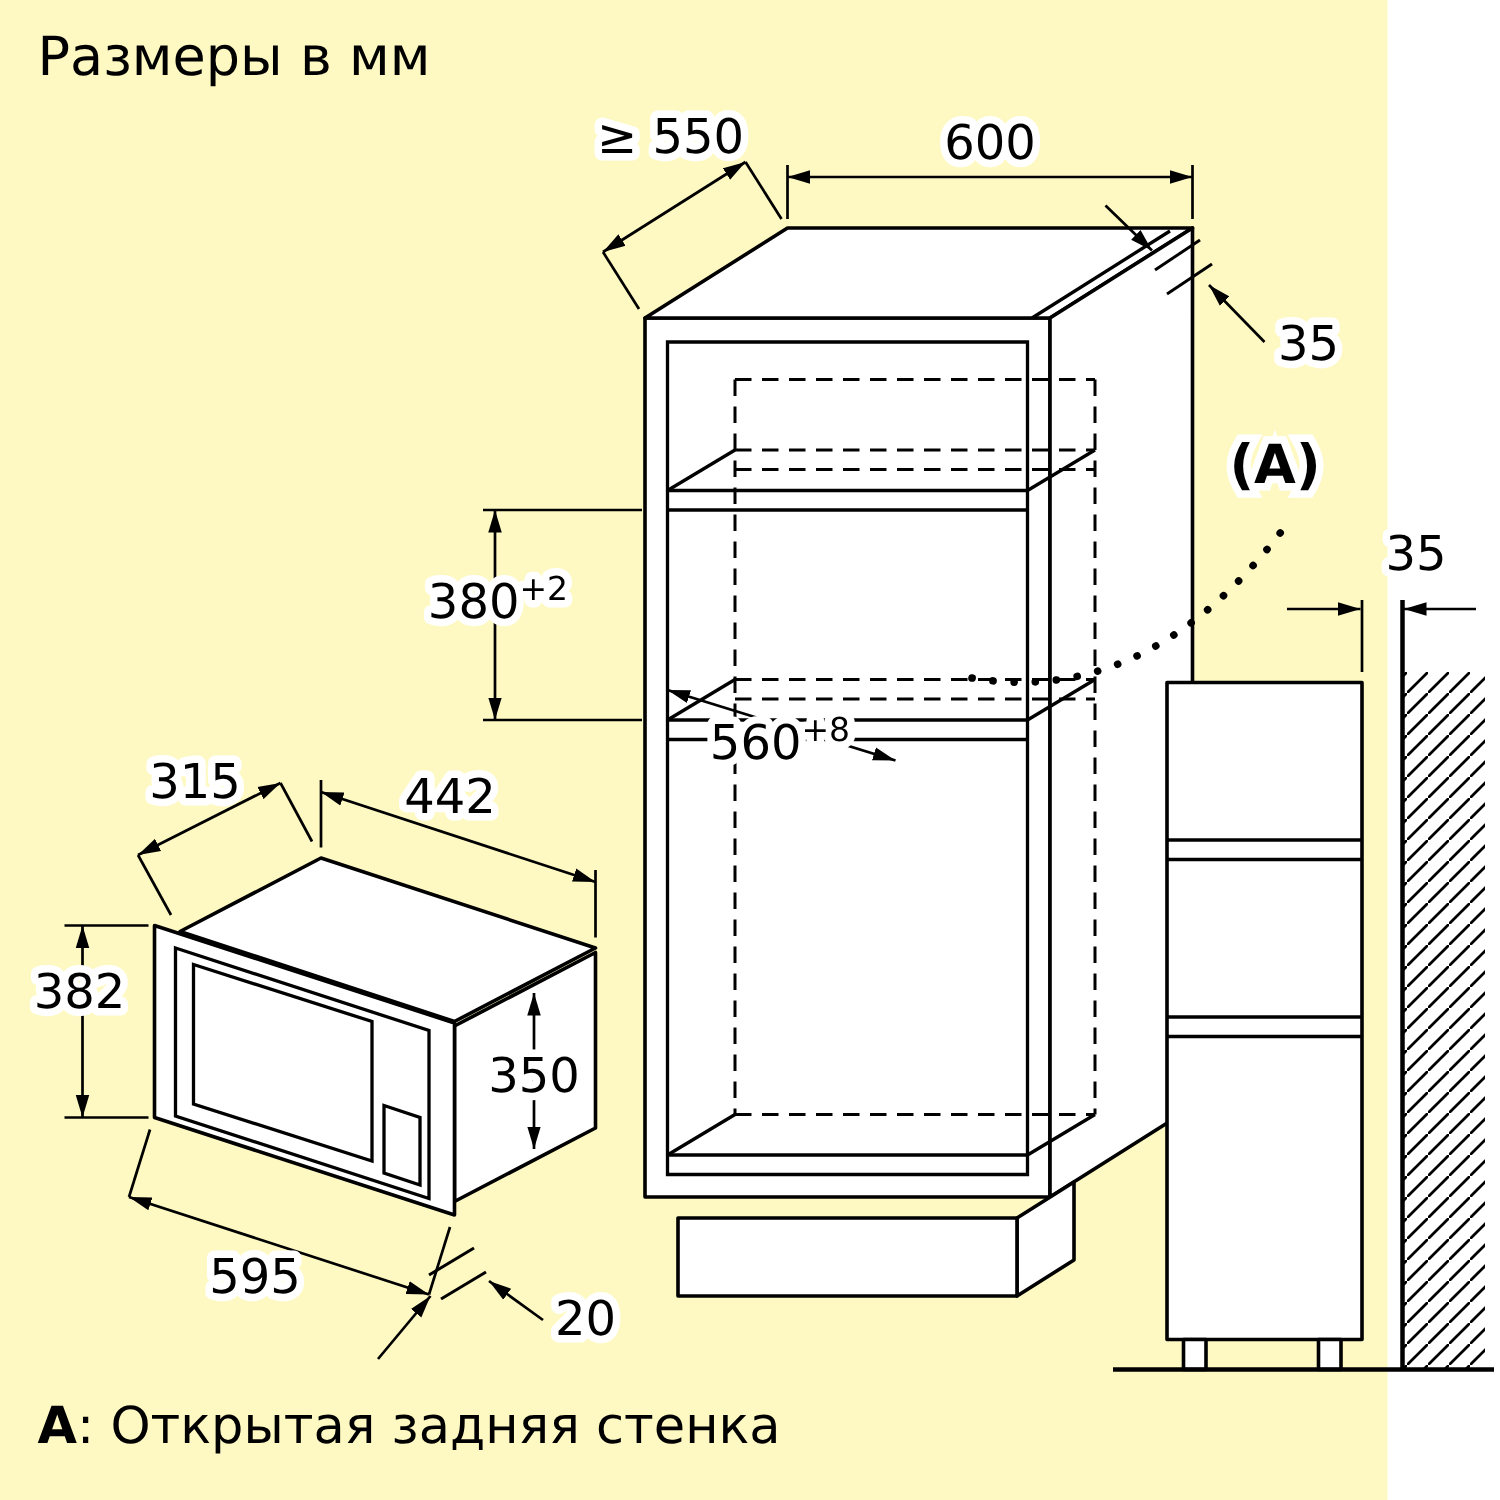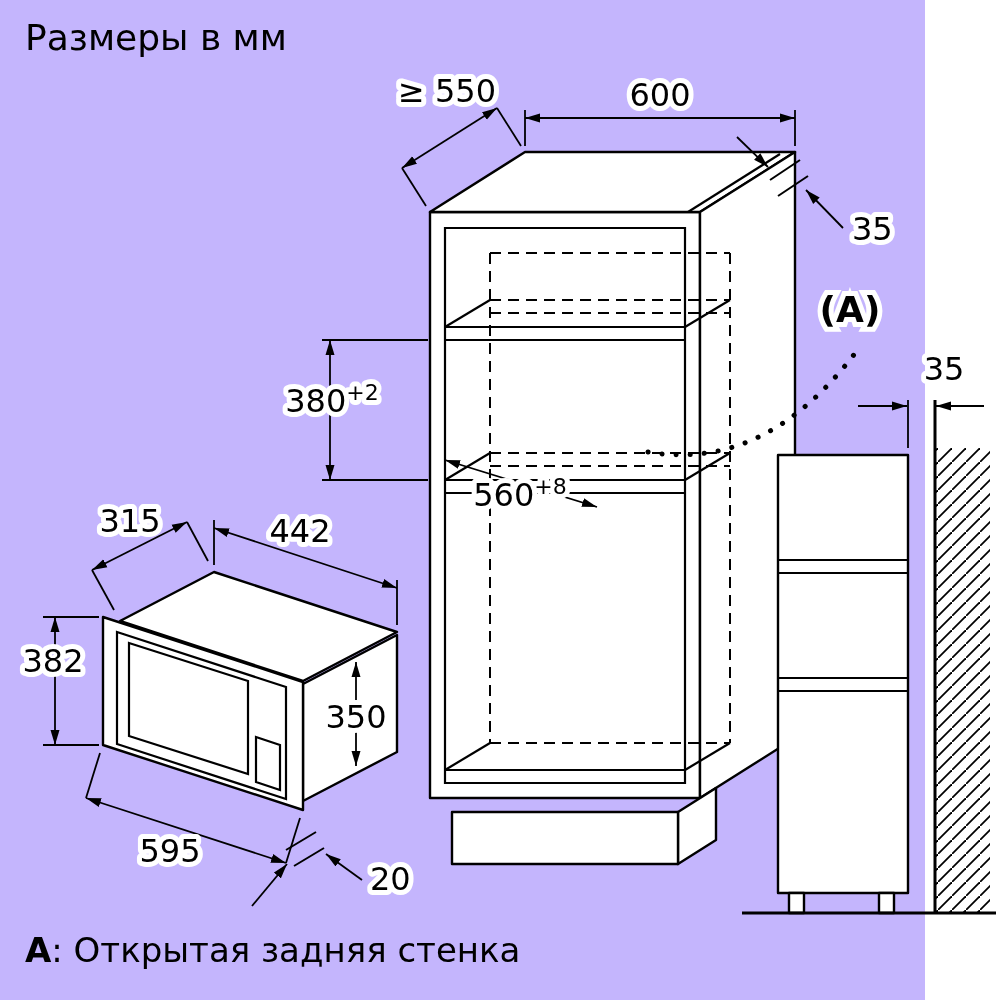--- a/index.html
+++ b/index.html
@@ -1,16 +1,16 @@
 <!DOCTYPE html>
 <html><head>
 <meta charset="utf-8">
 <style>
   html,body{margin:0;padding:0;background:#fff;}
-  .stage{width:925px;height:1000px;position:relative;background:#c4b5fd;}
+  .stage{width:925px;height:1000px;position:relative;background:#fef9c3;}
   svg{display:block;}
   text{font-family:"DejaVu Sans","Liberation Sans",sans-serif;fill:#000;}
   .title-text{font-size:36px;}
   .foot-text{font-size:34px;}
   .foot-bold{font-weight:bold;}
   .dim-label{font-size:32px;paint-order:stroke;stroke:#fff;stroke-width:10px;stroke-linejoin:round;}
   .sup{font-size:22px;}
   .ref-label{font-size:36px;font-weight:bold;paint-order:stroke;stroke:#fff;stroke-width:10px;}
   .outline{fill:#fff;stroke:#000;stroke-width:2.4px;stroke-linejoin:round;}
   .iline{fill:none;stroke:#000;stroke-width:2.2px;}

